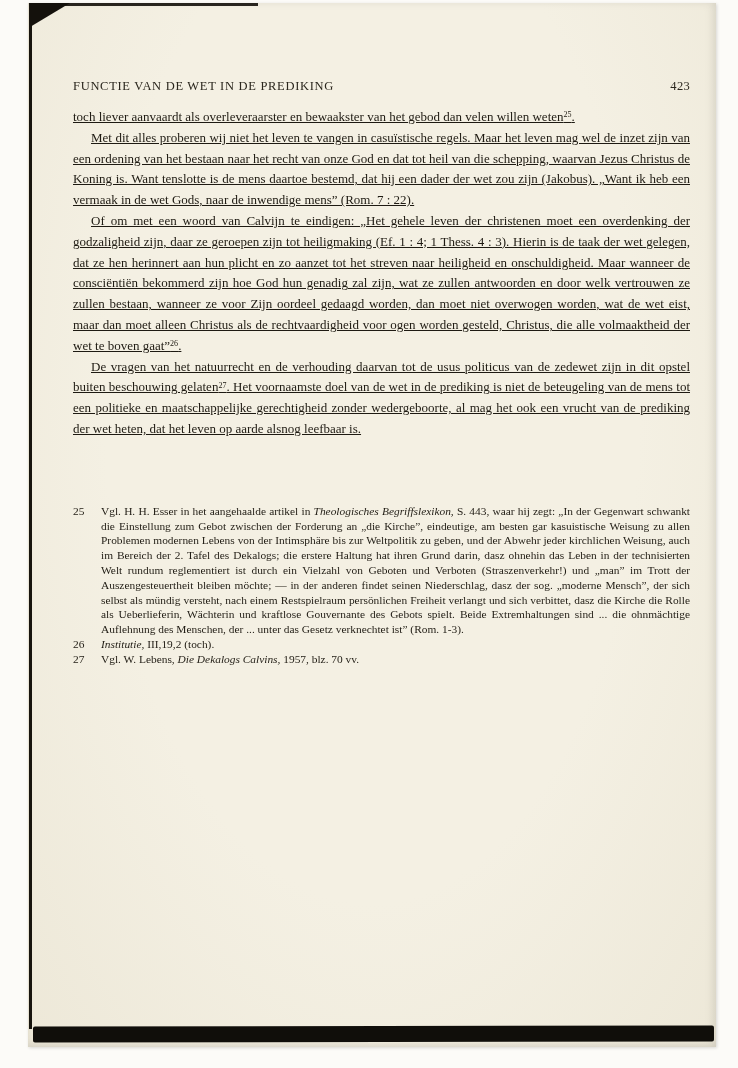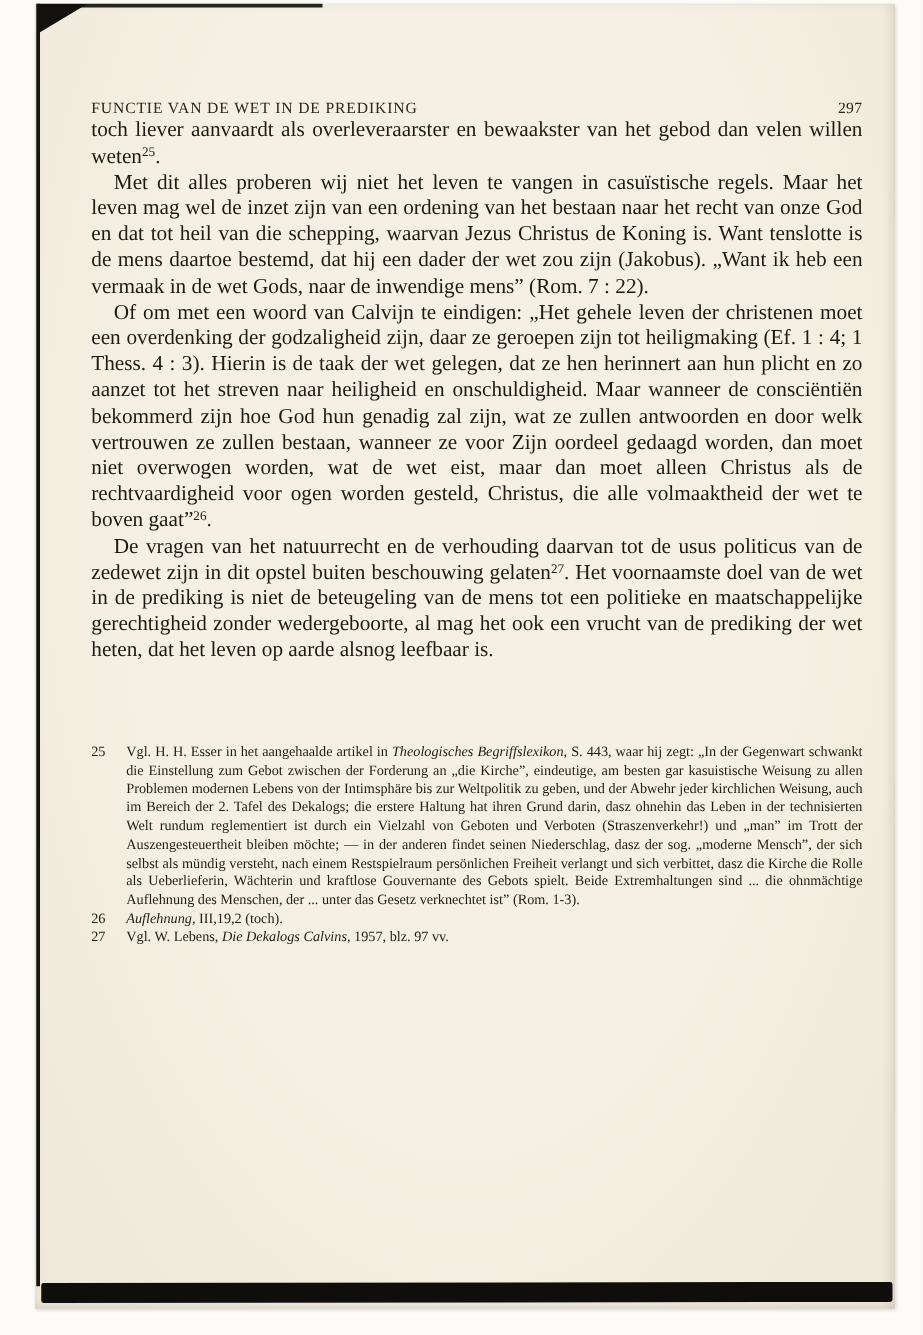--- a/index.html
+++ b/index.html
@@ -27,28 +27,30 @@
     padding: 76px 26px 0 45px;
     color: #211d15;
   }
   .page-header {
     display: flex;
     justify-content: space-between;
     align-items: baseline;
     font-size: 12.5px;
     letter-spacing: 0.7px;
     color: #2a261d;
+    margin-bottom: 13px;
   }
   .running-title { font-variant: normal; }
   .page-number { letter-spacing: 0.3px; }
   .body-text {
-    font-size: 17px;
+    font-size: 13px;
     line-height: 20.8px;
     text-align: justify;
     color: #1e1a12;
+    text-decoration: underline;
   }
   .body-text p {
     margin: 0;
   }
   .body-text p.indent {
     text-indent: 18px;
   }
   sup {
     font-size: 0.62em;
     line-height: 0;
@@ -104,42 +106,42 @@
 </style>
 </head>
 <body>
 
 <div class="viewport">
 
   <div class="page">
 
     <div class="page-header">
       <span class="running-title">FUNCTIE VAN DE WET IN DE PREDIKING</span>
-      <span class="page-number">297</span>
+      <span class="page-number">423</span>
     </div>
 
     <div class="body-text">
         <p class=""><span>toch liever aanvaardt als overleveraarster en bewaakster van het gebod dan velen willen weten</span><sup>25</sup><span>.</span></p>
         <p class="indent"><span>Met dit alles proberen wij niet het leven te vangen in casuïstische regels. Maar het leven mag wel de inzet zijn van een ordening van het bestaan naar het recht van onze God en dat tot heil van die schepping, waarvan Jezus Christus de Koning is. Want tenslotte is de mens daartoe bestemd, dat hij een dader der wet zou zijn (Jakobus). „Want ik heb een vermaak in de wet Gods, naar de inwendige mens” (Rom. 7 : 22).</span></p>
         <p class="indent"><span>Of om met een woord van Calvijn te eindigen: „Het gehele leven der christenen moet een overdenking der godzaligheid zijn, daar ze geroepen zijn tot heiligmaking (Ef. 1 : 4; 1 Thess. 4 : 3). Hierin is de taak der wet gelegen, dat ze hen herinnert aan hun plicht en zo aanzet tot het streven naar heiligheid en onschuldigheid. Maar wanneer de consciëntiën bekommerd zijn hoe God hun genadig zal zijn, wat ze zullen antwoorden en door welk vertrouwen ze zullen bestaan, wanneer ze voor Zijn oordeel gedaagd worden, dan moet niet overwogen worden, wat de wet eist, maar dan moet alleen Christus als de rechtvaardigheid voor ogen worden gesteld, Christus, die alle volmaaktheid der wet te boven gaat”</span><sup>26</sup><span>.</span></p>
         <p class="indent"><span>De vragen van het natuurrecht en de verhouding daarvan tot de usus politicus van de zedewet zijn in dit opstel buiten beschouwing gelaten</span><sup>27</sup><span>. Het voornaamste doel van de wet in de prediking is niet de beteugeling van de mens tot een politieke en maatschappelijke gerechtigheid zonder wedergeboorte, al mag het ook een vrucht van de prediking der wet heten, dat het leven op aarde alsnog leefbaar is.</span></p>
       </div>
 
     <div class="footnotes">
         <div class="fn">
           <span class="fn-num">25</span>
           <span class="fn-text"><span>Vgl. H. H. Esser in het aangehaalde artikel in </span><em>Theologisches Begriffslexikon,</em><span> S. 443, waar hij zegt: „In der Gegenwart schwankt die Einstellung zum Gebot zwischen der Forderung an „die Kirche”, eindeutige, am besten gar kasuistische Weisung zu allen Problemen modernen Lebens von der Intimsphäre bis zur Weltpolitik zu geben, und der Abwehr jeder kirchlichen Weisung, auch im Bereich der 2. Tafel des Dekalogs; die erstere Haltung hat ihren Grund darin, dasz ohnehin das Leben in der technisierten Welt rundum reglementiert ist durch ein Vielzahl von Geboten und Verboten (Straszenverkehr!) und „man” im Trott der Auszengesteuertheit bleiben möchte; — in der anderen findet seinen Niederschlag, dasz der sog. „moderne Mensch”, der sich selbst als mündig versteht, nach einem Restspielraum persönlichen Freiheit verlangt und sich verbittet, dasz die Kirche die Rolle als Ueberlieferin, Wächterin und kraftlose Gouvernante des Gebots spielt. Beide Extremhaltungen sind ... die ohnmächtige Auflehnung des Menschen, der ... unter das Gesetz verknechtet ist” (Rom. 1-3).</span></span>
         </div>
         <div class="fn">
           <span class="fn-num">26</span>
-          <span class="fn-text"><em>Auflehnung,</em><span> III,19,2 (toch).</span></span>
+          <span class="fn-text"><em>Institutie,</em><span> III,19,2 (toch).</span></span>
         </div>
         <div class="fn">
           <span class="fn-num">27</span>
-          <span class="fn-text"><span>Vgl. W. Lebens, </span><em>Die Dekalogs Calvins,</em><span> 1957, blz. 97 vv.</span></span>
+          <span class="fn-text"><span>Vgl. W. Lebens, </span><em>Die Dekalogs Calvins,</em><span> 1957, blz. 70 vv.</span></span>
         </div>
       </div>
 
   </div>
 
   <div class="artifact edge-left"></div>
   <div class="artifact edge-top"></div>
   <div class="artifact corner-top-left"></div>
   <div class="artifact edge-bottom"></div>
 

